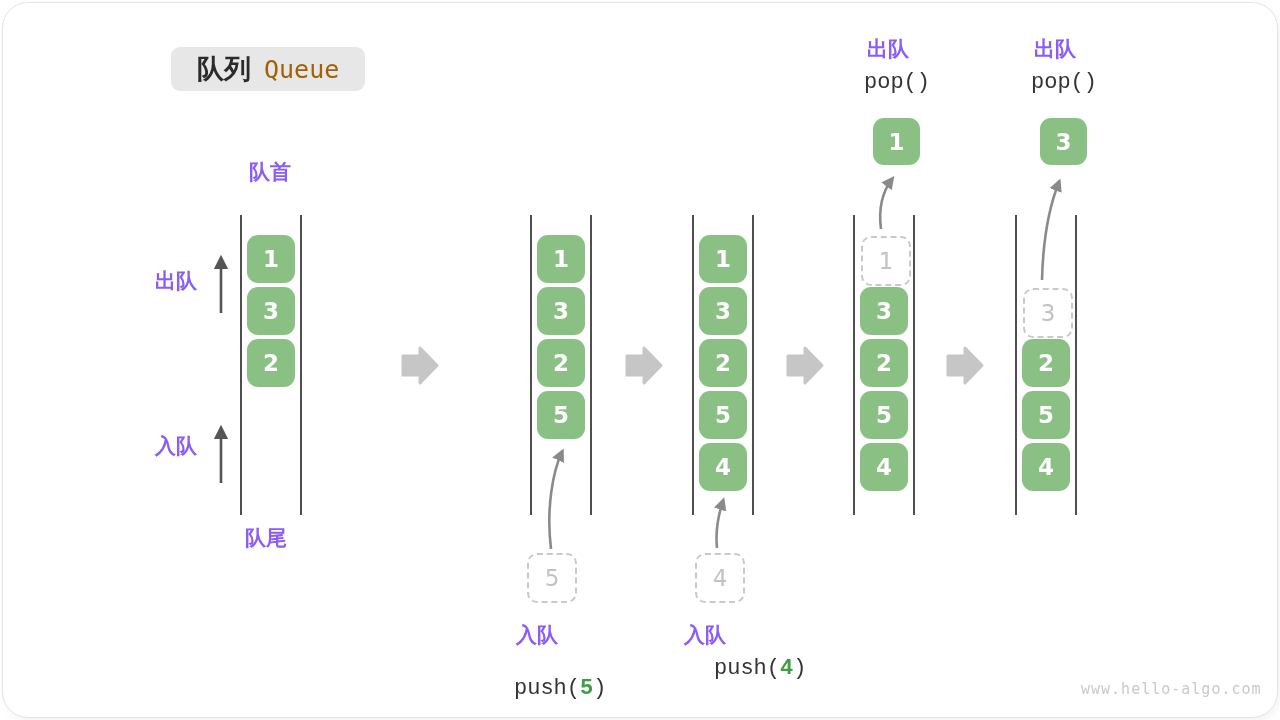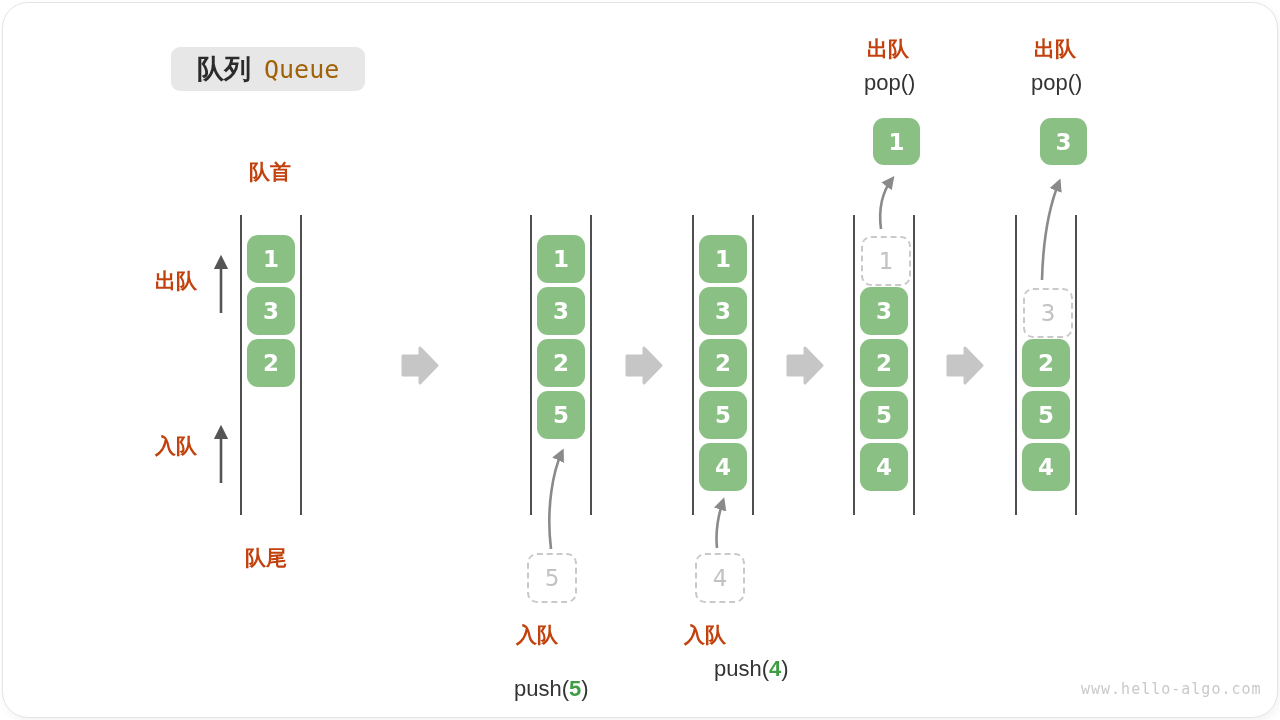--- a/index.html
+++ b/index.html
@@ -12,22 +12,22 @@
   .abs{position:absolute;}
   
   .title-badge{
     left:168px; top:44px; height:44px; padding:0 26px;
     background:#e7e7e7; border-radius:9px;
     display:flex; align-items:center; gap:13px;
   }
   .title-zh{font-size:27px; font-weight:bold; color:#2b2b2b;}
   .title-en{font-size:25px; color:#a16207; font-family:"DejaVu Sans Mono","Liberation Mono",monospace;}
   
-  .zh{font-size:21px; font-weight:bold; color:#c2410c; white-space:nowrap;}
-  .code{font-size:22px; color:#333333; font-family:Liberation Sans, sans-serif; white-space:nowrap;}
+  .zh{font-size:21px; font-weight:bold; color:#8b5cf6; white-space:nowrap;}
+  .code{font-size:22px; color:#333333; font-family:Liberation Mono, monospace; white-space:nowrap;}
   .code .arg{color:#3f9e44; font-weight:bold;}
   
   .wall{width:2px; top:212px; height:300px; background:#4f4f4f;}
   
   .cell{
     width:48px; height:48px; border-radius:11px; background:#8bc085;
     color:#ffffff; font-size:23px; font-weight:bold;
     display:flex; align-items:center; justify-content:center;
     font-family:"DejaVu Sans","Liberation Sans",sans-serif;
   }
@@ -47,21 +47,21 @@
 <div class="card">
 
   
   <div class="abs title-badge">
     <span class="title-zh">队列</span>
     <span class="title-en">Queue</span>
   </div>
 
   
   <div class="abs zh" style="left:246px; top:155px;">队首</div>
-  <div class="abs zh" style="left:242px; top:541px;">队尾</div>
+  <div class="abs zh" style="left:242px; top:521px;">队尾</div>
   <div class="abs zh" style="left:152px; top:264px;">出队</div>
   <div class="abs zh" style="left:152px; top:429px;">入队</div>
 
   
   <div style="display:contents">
     <div class="abs wall" style="left:237px;"></div>
     <div class="abs wall" style="left:297px;"></div>
     <div class="abs cell" style="left:244px; top:232px;">1</div>
     <div class="abs cell" style="left:244px; top:284px;">3</div>
     <div class="abs cell" style="left:244px; top:336px;">2</div>

